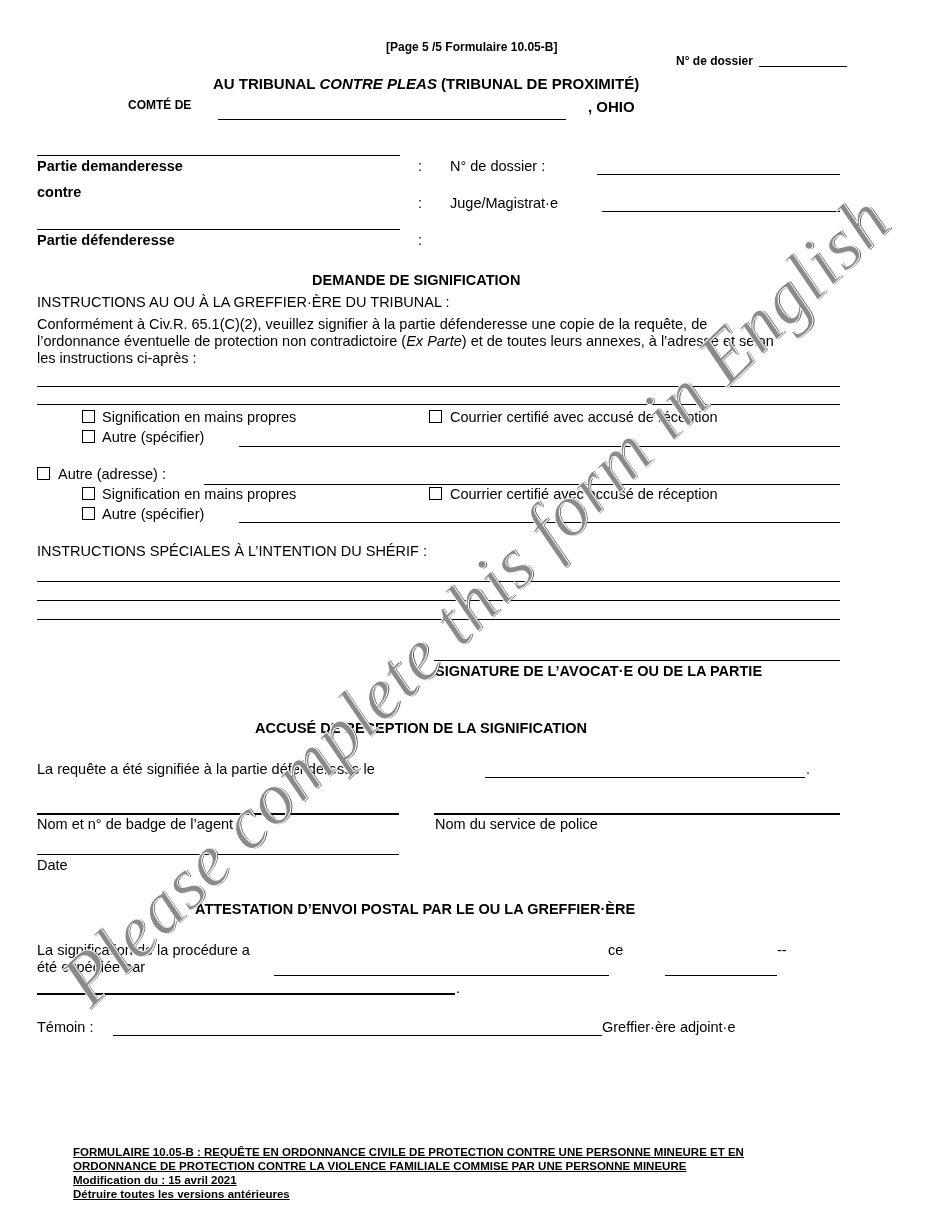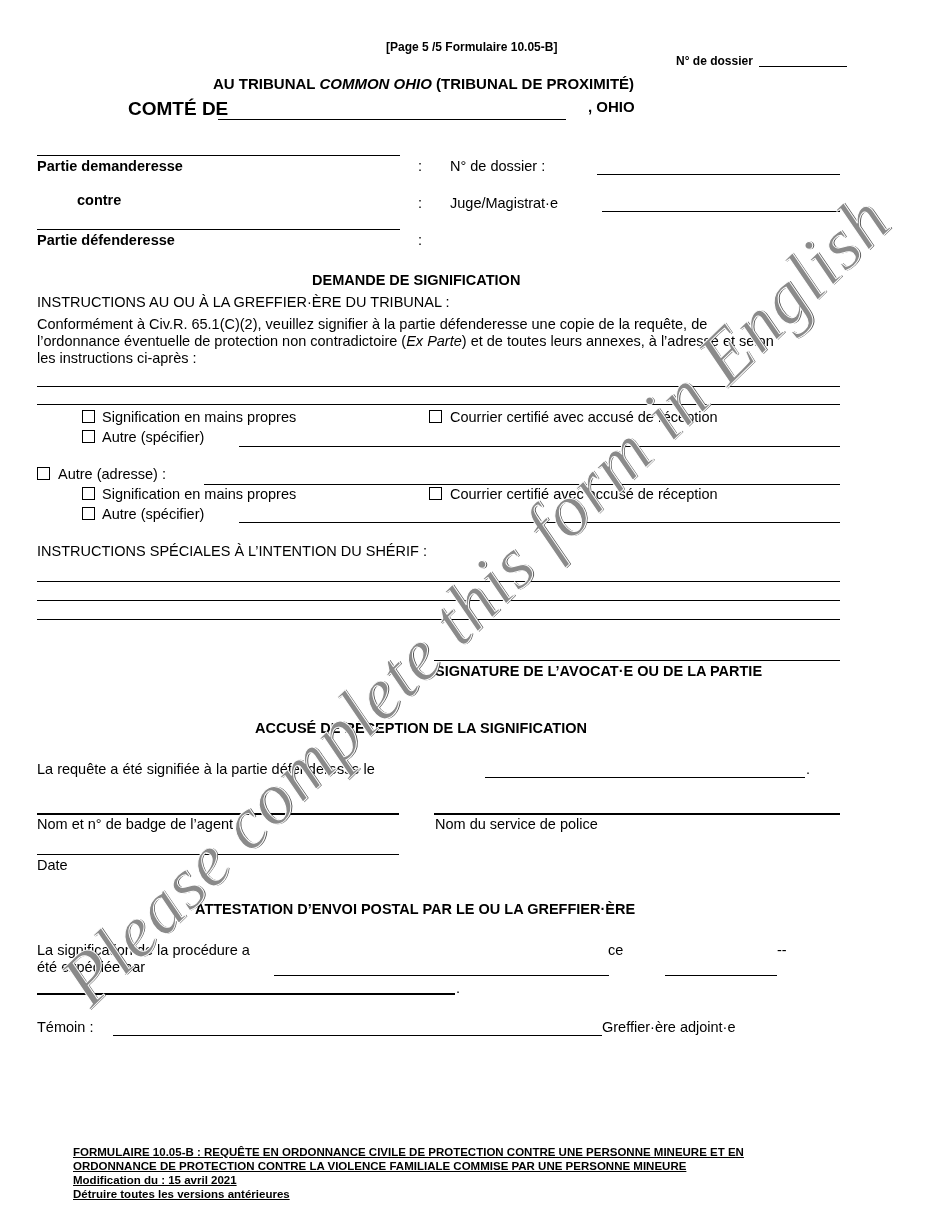--- a/index.html
+++ b/index.html
@@ -25,33 +25,33 @@
   .para { position: absolute; left: 37px; width: 800px; line-height: 17px; }
 </style>
 </head>
 <body>
 
 <div class="abs b small" style="left:386px; top:40px;">[Page 5 /5 Formulaire 10.05-B]</div>
 <div class="abs b small" style="left:676px; top:54px;">N° de dossier</div>
 <div class="line" style="left:759px; width:88px; top:66px;"></div>
 
 <div class="abs b" style="left:213px; top:75px; font-size:15px;">
-  <span>AU TRIBUNAL </span><i>COMMON OHIO</i><span> (TRIBUNAL DE PROXIMITÉ)</span>
+  <span>AU TRIBUNAL </span><i>CONTRE PLEAS</i><span> (TRIBUNAL DE PROXIMITÉ)</span>
 </div>
-<div class="abs b" style="left:128px; top:98px; font-size:19px;">COMTÉ DE</div>
+<div class="abs b" style="left:128px; top:98px; font-size:12px;">COMTÉ DE</div>
 <div class="line" style="left:218px; width:348px; top:119px;"></div>
 <div class="abs b" style="left:588px; top:98px; font-size:15px;">, OHIO</div>
 
 <div class="line" style="left:37px; width:363px; top:155px;"></div>
 <div class="abs b" style="left:37px; top:158px;">Partie demanderesse</div>
 <div class="abs" style="left:418px; top:158px;">:</div>
 <div class="abs" style="left:450px; top:158px;">N° de dossier :</div>
 <div class="line" style="left:597px; width:243px; top:174px;"></div>
 
-<div class="abs b" style="left:37px; top:192px;margin-left:40px;">contre</div>
+<div class="abs b" style="left:37px; top:184px;">contre</div>
 <div class="abs" style="left:418px; top:195px;">:</div>
 <div class="abs" style="left:450px; top:195px;">Juge/Magistrat·e</div>
 <div class="line" style="left:602px; width:238px; top:211px;"></div>
 
 <div class="line" style="left:37px; width:363px; top:229px;"></div>
 <div class="abs b" style="left:37px; top:232px;">Partie défenderesse</div>
 <div class="abs" style="left:418px; top:232px;">:</div>
 
 <div class="abs b" style="left:312px; top:272px;">DEMANDE DE SIGNIFICATION</div>
 <div class="abs" style="left:37px; top:294px;">INSTRUCTIONS AU OU À LA GREFFIER·ÈRE DU TRIBUNAL :</div>

